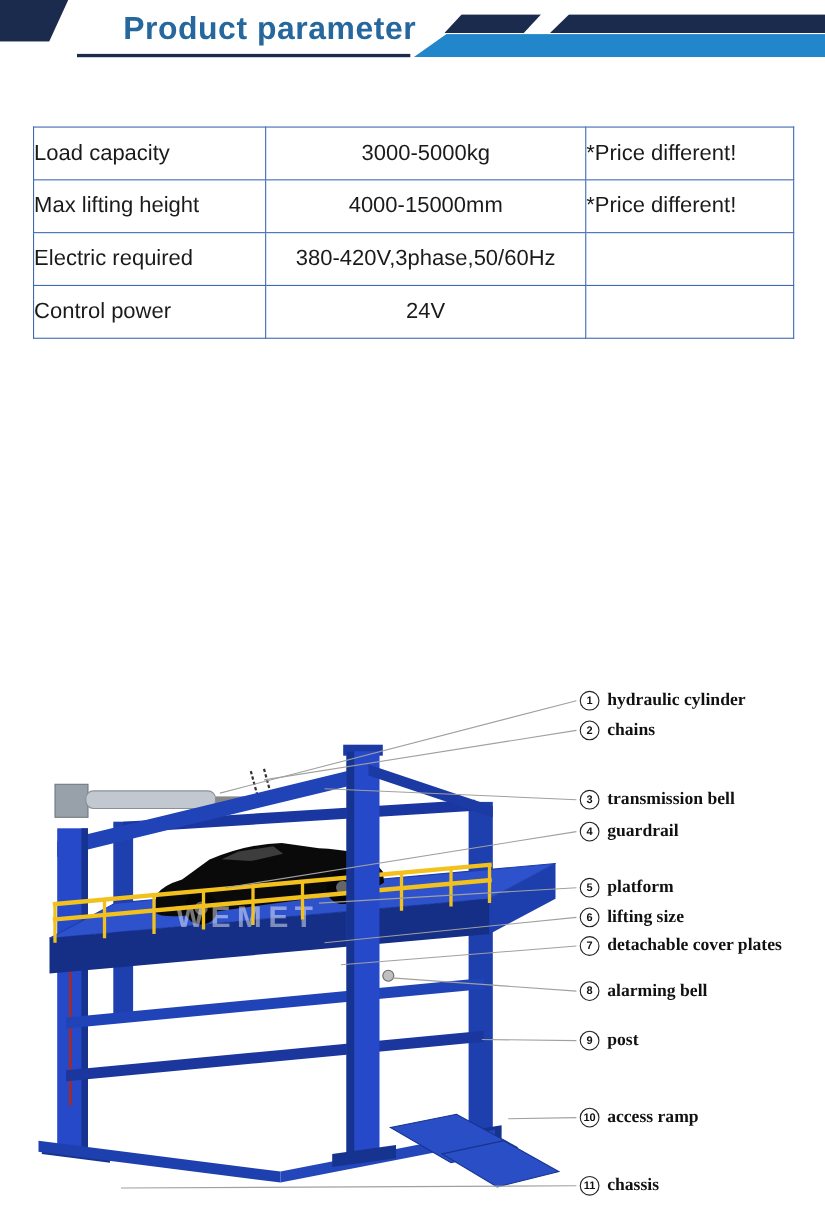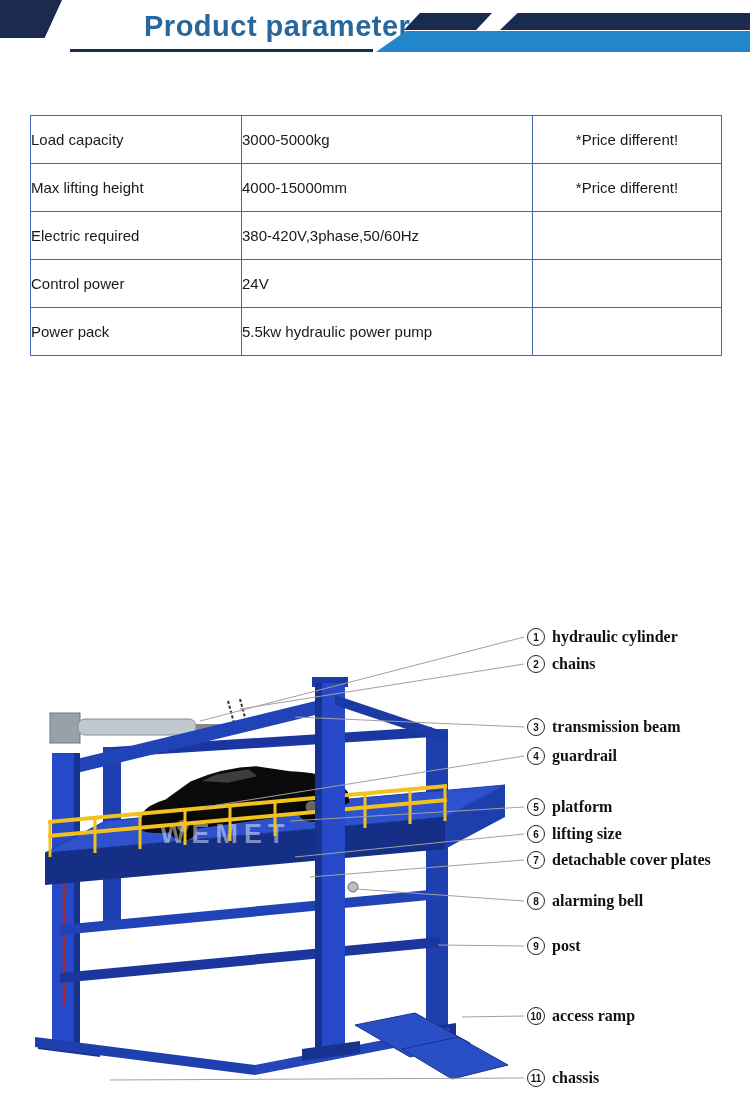--- a/index.html
+++ b/index.html
@@ -3,36 +3,36 @@
 <meta charset="utf-8">
 <style>
   html,body{margin:0;padding:0;background:#fff;}
   #page{position:relative;width:750px;height:1111px;background:#ffffff;overflow:hidden;
         font-family:"Liberation Sans",sans-serif;color:#1a1a1a;}
 
   
   .shape-tl{position:absolute;left:0;top:8;width:62px;height:38px;background:#1b2b4d;
             clip-path:polygon(0 0,100% 0,72% 100%,0 100%);}
   .page-title{position:absolute;left:112px;top:10px;font-size:29px;font-weight:bold;color:#26689e;
-              letter-spacing:.5px;white-space:nowrap;margin-left:32px;}
+              letter-spacing:.5px;white-space:nowrap;}
   .title-underline{position:absolute;left:70px;top:49px;width:303px;height:3px;background:#1b2b4d;}
   .bar-blue{position:absolute;left:376px;top:31px;width:374px;height:21px;background:#2187ca;
             clip-path:polygon(8% 0,100% 0,100% 100%,0 100%);}
   .shape-tr1{position:absolute;left:404px;top:13px;width:88px;height:17px;background:#1b2b4d;
              clip-path:polygon(18% 0,100% 0,82% 100%,0 100%);}
   .shape-tr2{position:absolute;left:500px;top:13px;width:250px;height:17px;background:#1b2b4d;
              clip-path:polygon(7% 0,100% 0,100% 100%,0 100%);}
 
   
   table.spec{position:absolute;left:30px;top:115px;width:688px;border-collapse:collapse;
-             table-layout:fixed;font-size:15px;}
+             table-layout:fixed;font-size:20px;}
   table.spec td{border:1px solid #3f6ab0;height:47px;vertical-align:middle;padding:0;}
   td.c-label{width:210px;text-align:left;padding-left:34px;}
-  td.c-value{width:290px;}
-  td.c-note{width:188px;text-align:center;}
+  td.c-value{width:290px;text-align:center;}
+  td.c-note{width:188px;}
 
   
   .part-label{position:absolute;left:527px;display:flex;align-items:center;white-space:nowrap;
               font-family:"Liberation Serif",serif;font-weight:bold;font-size:16px;color:#111;}
   .circ{display:inline-flex;align-items:center;justify-content:center;width:16px;height:16px;
         border:1.4px solid #222;border-radius:50%;font-family:"Liberation Sans",sans-serif;
         font-size:10px;font-weight:bold;margin-right:7px;flex:0 0 auto;}
   svg text.wm{font-family:"Liberation Sans",sans-serif;font-weight:bold;font-size:27px;
               letter-spacing:6px;fill:#ffffff;opacity:.45;}
 </style>
@@ -61,25 +61,20 @@
         <td class="c-note">*Price different!</td>
       </tr>
       <tr>
         <td class="c-label">Electric required</td>
         <td class="c-value">380-420V,3phase,50/60Hz</td>
         <td class="c-note"></td>
       </tr>
       <tr>
         <td class="c-label">Control power</td>
         <td class="c-value">24V</td>
-        <td class="c-note"></td>
-      </tr>
-      <tr>
-        <td class="c-label">Power pack</td>
-        <td class="c-value">5.5kw hydraulic power pump</td>
         <td class="c-note"></td>
       </tr>
     </tbody>
   </table>
 
   <svg width="750" height="486" viewBox="0 0 750 486" style="position:absolute;left:0;top:625px;">
 
     <g>
       <rect x="103" y="122" width="18" height="180" fill="#1e3fae"></rect>
       <rect x="426" y="104" width="22" height="304" fill="#1e3fae"></rect>
@@ -170,21 +165,21 @@
   <div class="part-label" style="top:628px">
     <span class="circ">1</span>
     <span>hydraulic cylinder</span>
   </div>
   <div class="part-label" style="top:655px">
     <span class="circ">2</span>
     <span>chains</span>
   </div>
   <div class="part-label" style="top:718px">
     <span class="circ">3</span>
-    <span>transmission beam</span>
+    <span>transmission bell</span>
   </div>
   <div class="part-label" style="top:747px">
     <span class="circ">4</span>
     <span>guardrail</span>
   </div>
   <div class="part-label" style="top:798px">
     <span class="circ">5</span>
     <span>platform</span>
   </div>
   <div class="part-label" style="top:825px">

